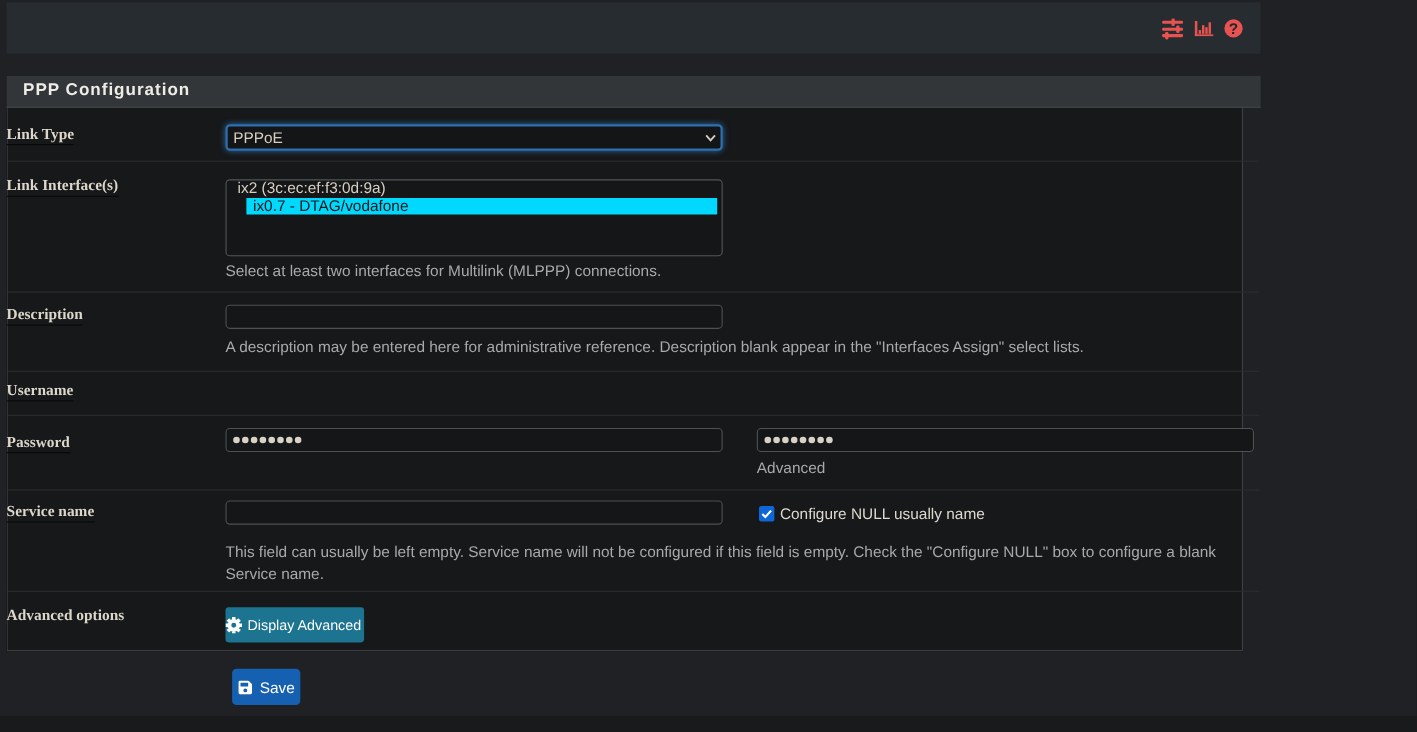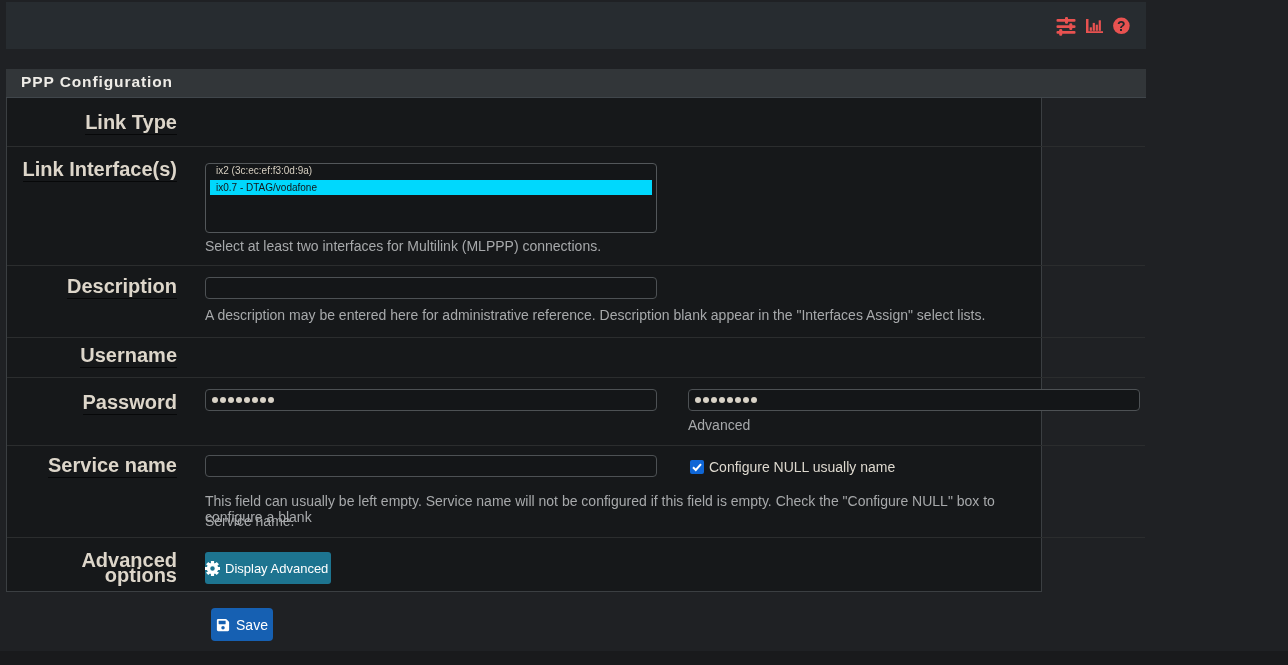--- a/index.html
+++ b/index.html
@@ -17,34 +17,34 @@
   background: #272c30;
 }
 #crumb {
   left: 16px; top: 11px; font-size: 22px; color: #d2cdc5;
 }
 #crumb .sl { color: #cf5050; margin-left: 7px; margin-right: 10px; }
 #crumb a { color: #4e94d4; text-decoration: none; }
 
 
 #panel {
-  left: 6px; top: 69px; width: 1036px; height: 523px;
+  left: 6px; top: 69px; width: 1124px; height: 523px;
   background: #16181a; box-shadow: inset 0 0 0 1px #3b3f42;
 }
 #phead {
   left: 0; top: 0; width: 1140px; height: 29px;
   background: #323639; line-height: 26px; padding-left: 15px;
   border-bottom: 1.5px solid #40464b; letter-spacing: 0.9px;
   font-size: 15.5px; font-weight: bold; color: #eeece7;
 }
 .sep { left: 1px; width: 1138px; height: 1px; background: #2b2d2e; }
 
 .lbl {
-  left: 0; width: 171px; text-align: right; font-size: 20px; font-weight: bold;
-  color: #ddd6ca; line-height: 15px;
+  left: 0; width: 171px; font-size: 14px; font-weight: bold;
+  color: #ddd6ca; line-height: 15px; font-family: Liberation Serif, serif;
 }
 .lbl span { border-bottom: 1.5px solid #070809; padding-bottom: 1px; }
 .inp {
   background: #141618; border: 1px solid #4d5154; border-radius: 4px;
   font-size: 14px; color: #d6cfc1; padding: 0 6px;
   display: flex; align-items: center;
 }
 .help { font-size: 14px; color: #a7a9ab; line-height: 16px; }
 .dot { width: 6px; height: 6px; border-radius: 50%; background: #d8d2c6; margin-right: 2px; }
 
@@ -54,28 +54,28 @@
   background: #141517; border: 2px solid #2d6fae; border-radius: 4px;
   box-shadow: 0 0 6px rgba(58,138,215,0.7);
   font-size: 14px; color: #d6cfc1; line-height: 20px; padding-left: 5px;
 }
 #selcaret { right: 3px; top: 4px; }
 
 
 #msel {
   left: 199px; top: 94px; width: 452px; height: 70px;
   background: #141618; border: 1px solid #53575a; border-radius: 4px;
-  font-size: 10px; color: #d6cfc1;
+  font-size: 14px; color: #d6cfc1;
   padding-top: 0; margin-top: 0; overflow: hidden;
 }
 #msel .opt { height: 17.2px; line-height: 17.2px; padding-left: 10px; white-space: nowrap; }
 #msel .opt:first-child { margin-top: -2px; }
 #msel .osel {
   background: #00d8fd; color: #131517;
-  margin-left: 4px; margin-right: 4px; padding-left: 6px;
+  margin-left: 18px; margin-right: 4px; padding-left: 6px;
   height: 15.6px; line-height: 15.6px; margin-top: 0.6px;
 }
 
 
 #btnadv {
   left: 199px; top: 483px; width: 126px; height: 32px;
   background: #1d7490; border-radius: 3px; color: #fff;
   font-size: 13px; display: flex; align-items: center; 
 }
 #btnsave {
@@ -129,20 +129,23 @@
     <div id="phead" class="abs">PPP Configuration</div>
 
     <div class="sep abs" style="top:77px"></div>
     <div class="sep abs" style="top:196px"></div>
     <div class="sep abs" style="top:268px"></div>
     <div class="sep abs" style="top:308px"></div>
     <div class="sep abs" style="top:376px"></div>
     <div class="sep abs" style="top:468px"></div>
 
     <div class="lbl abs" style="top:46px"><span>Link Type</span></div>
+    <div id="selwrap" class="abs">PPPoE<svg id="selcaret" class="abs" width="12" height="12" viewBox="0 0 12 12">
+        <path d="M2 4 L6 8.5 L10 4" stroke="#d5cec2" stroke-width="1.7" fill="none"></path>
+      </svg></div>
 
     <div class="lbl abs" style="top:93px"><span>Link Interface(s)</span></div>
     <div id="msel" class="abs">
       <div class="opt">ix2 (3c:ec:ef:f3:0d:9a)</div>
       <div class="opt osel">ix0.7 - DTAG/vodafone</div>
     </div>
     <div class="help abs" style="left:199px;top:169px">Select at least two interfaces for Multilink (MLPPP) connections.</div>
 
     <div class="lbl abs" style="top:210px"><span>Description</span></div>
     <div class="inp abs" style="left:199px;top:208px;width:452px;height:22px"></div>

